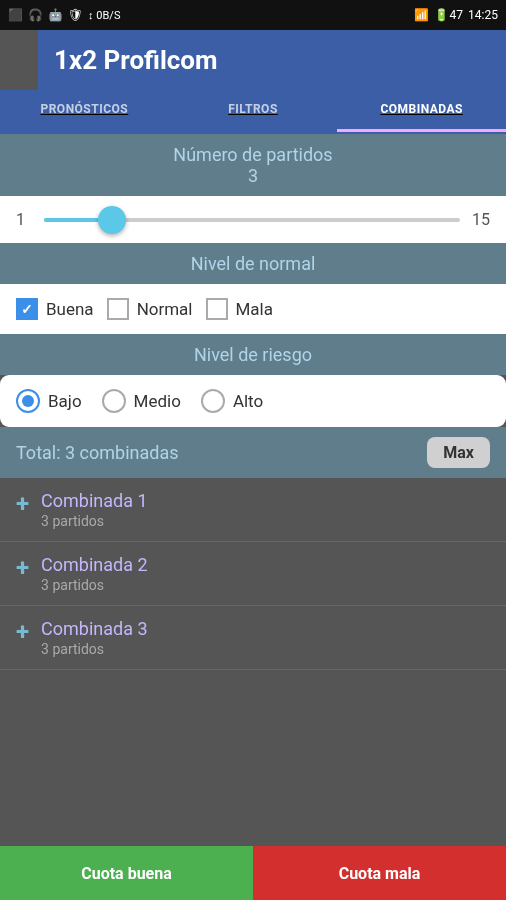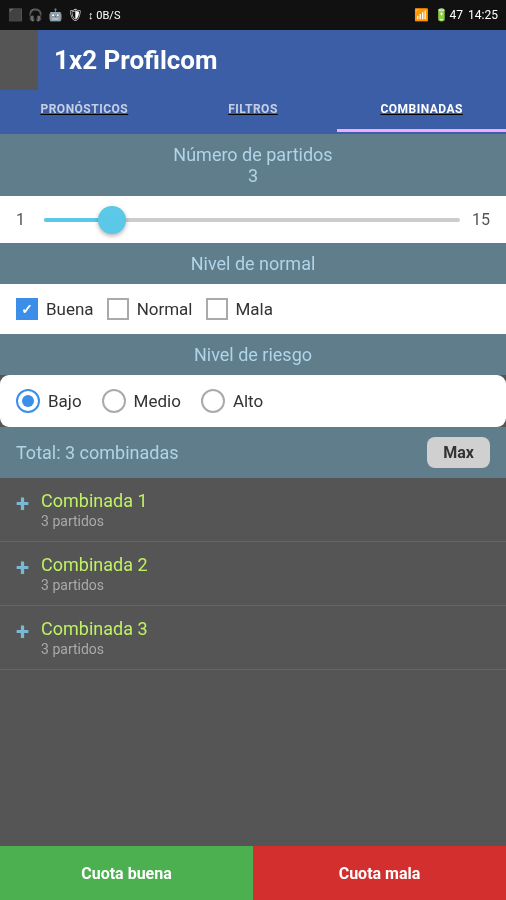--- a/index.html
+++ b/index.html
@@ -240,21 +240,21 @@
     }
     .combinada-plus {
       color: #7ab8d4;
       font-size: 24px;
       font-weight: bold;
       line-height: 1;
       margin-top: 2px;
     }
     .combinada-info {}
     .combinada-title {
-      color: #bef264;
+      color: #c4b5fd;
       font-size: 18px;
     }
     .combinada-sub {
       color: #aaa;
       font-size: 14px;
       margin-top: 2px;
     }
 
     
     .bottom-bar {

